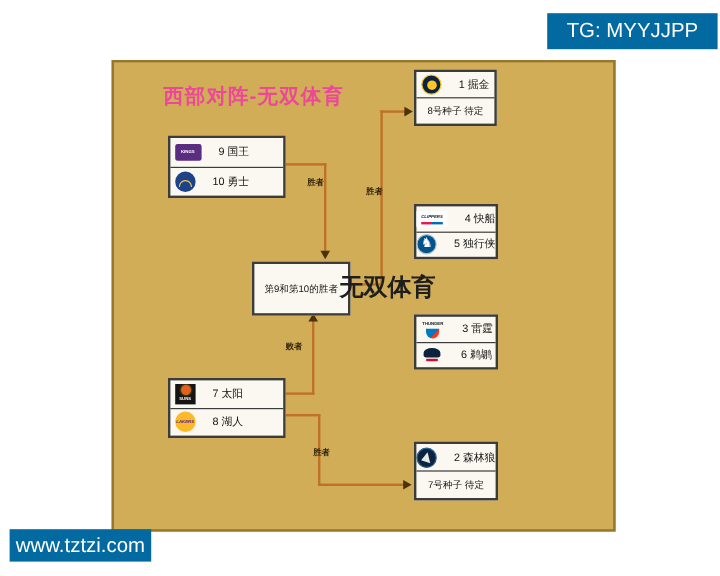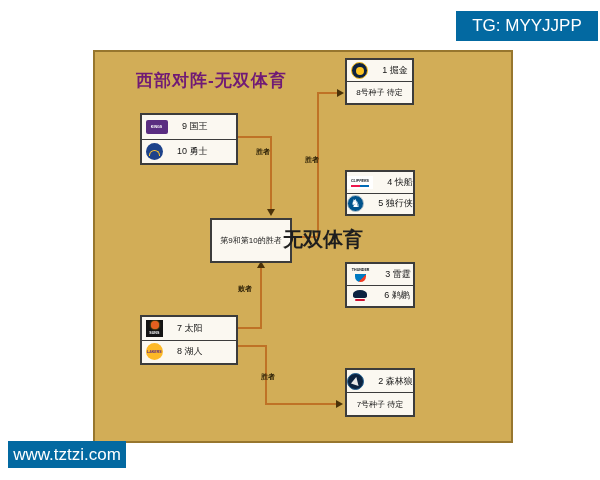--- a/index.html
+++ b/index.html
@@ -6,21 +6,21 @@
   #stage{
     position:relative;width:600px;height:480px;background:#ffffff;overflow:hidden;
     font-family:"Liberation Sans","DejaVu Sans",sans-serif;
   }
   .panel{
     position:absolute;left:93px;top:50px;width:420px;height:393px;
     background:#d2ad57;border:2px solid #97762e;box-sizing:border-box;z-index:1;
   }
   .title{
     position:absolute;left:136px;top:69px;font-size:17px;font-weight:700;
-    color:#701a75;letter-spacing:1px;z-index:5;white-space:nowrap;
+    color:#ec4899;letter-spacing:1px;z-index:5;white-space:nowrap;
   }
   .watermark{
     position:absolute;left:283px;top:226px;font-size:20px;font-weight:600;
     color:#1e1e1e;z-index:30;white-space:nowrap;
   }
   .badge{
     position:absolute;background:#0369a1;color:#ffffff;display:flex;
     align-items:center;justify-content:center;z-index:40;white-space:nowrap;
   }
   .tg-badge{left:456px;top:11px;width:142px;height:30px;font-size:17px;}

